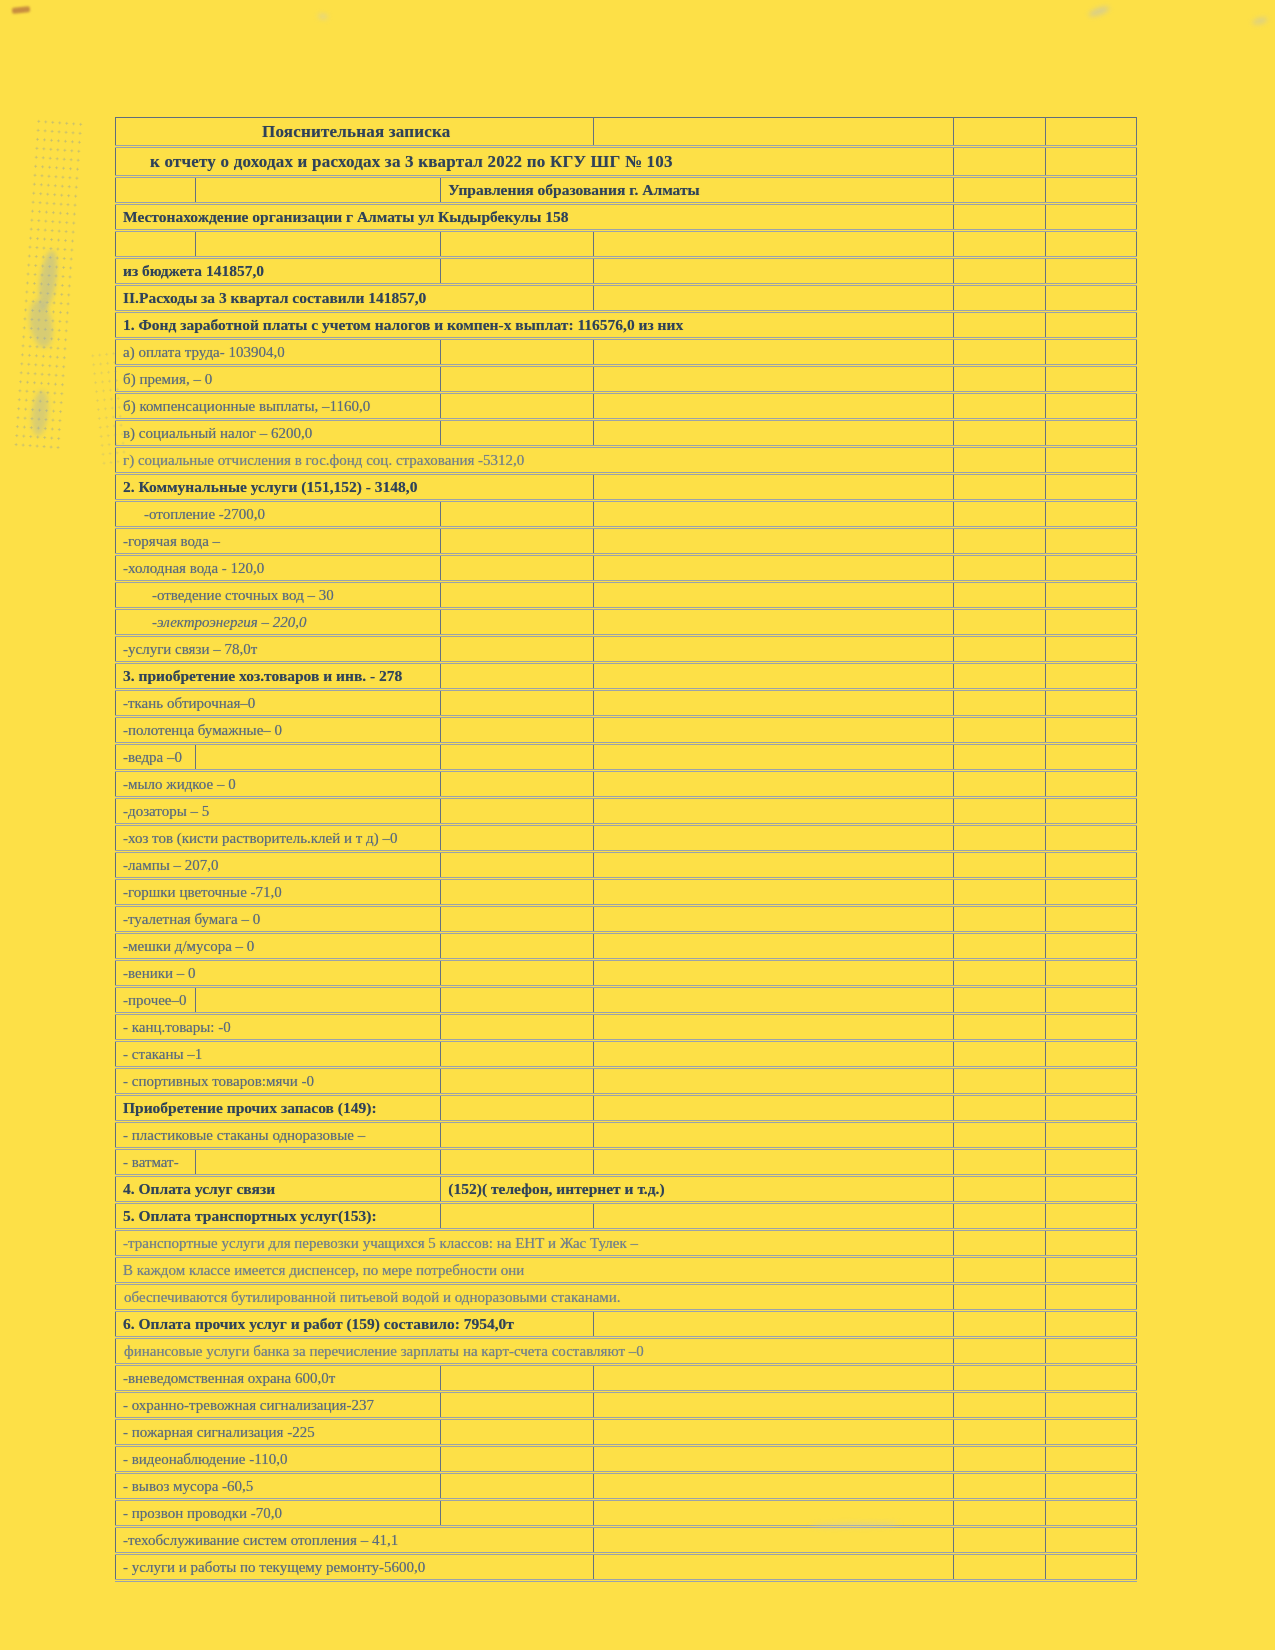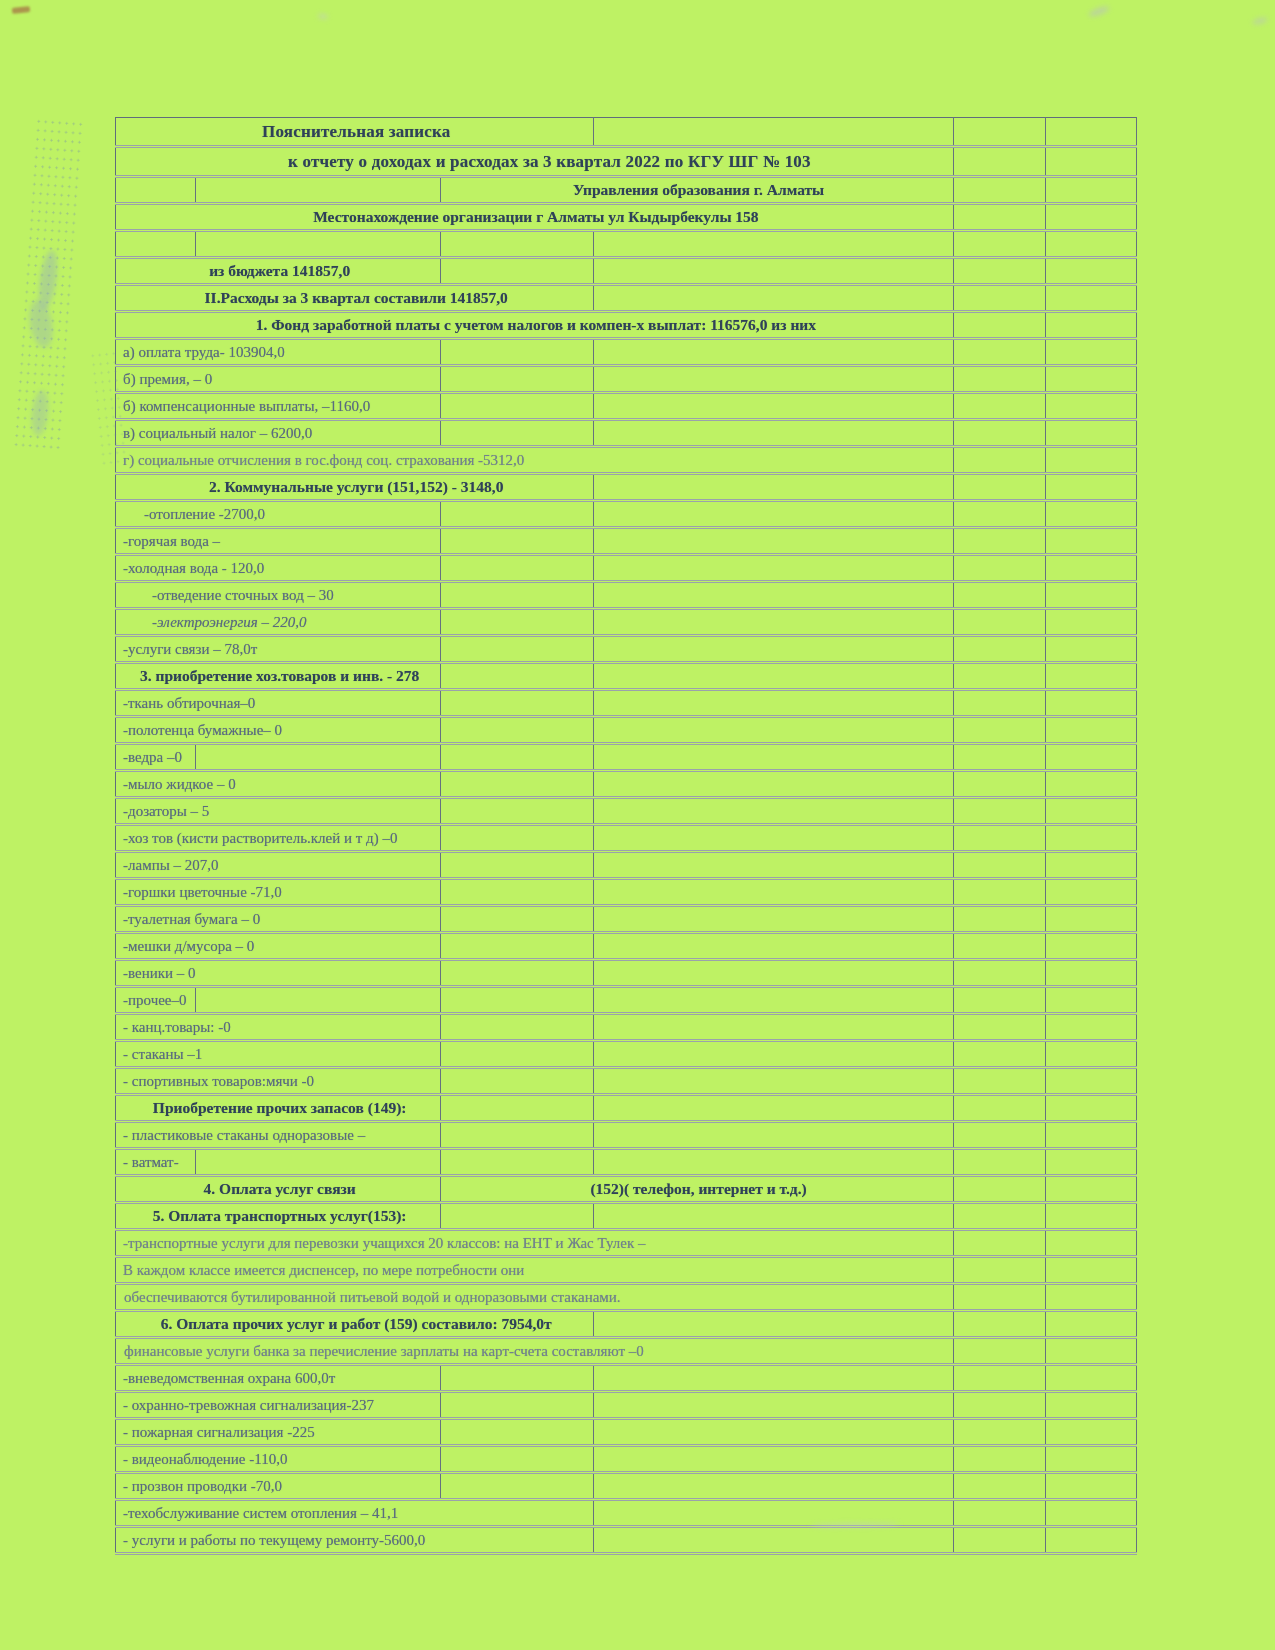--- a/index.html
+++ b/index.html
@@ -1,40 +1,40 @@
 <!DOCTYPE html>
 <html><head>
 <meta charset="utf-8">
 <style>
   html,body{margin:0;padding:0;}
   body{
     width:1275px;height:1650px;position:relative;overflow:hidden;
     background:#fcfcfa;
     font-family:"Liberation Serif", serif;
   }
-  .page{position:absolute;inset:0;background:#bef264;}
+  .page{position:absolute;inset:0;background:#fde047;}
   table.doc{
     position:absolute;left:115px;top:117px;width:1022px;
     border-collapse:collapse;table-layout:fixed;
     border:1.6px solid #5f6d7c;
   }
   td{
     height:24px;
     border-right:1.5px solid #65727f;
     border-bottom:3px double #9aa2ab;
     padding:0 4px 0 7px;
     font-size:15px;
     color:#5a6b80;
     white-space:nowrap;
     overflow:visible;
     vertical-align:middle;
     text-shadow:0 0 0.7px rgba(74,96,122,0.55);
   }
   tr.tall td{height:27px;}
-  td.b{font-weight:bold;color:#2f4257;font-size:15.5px;text-align:center;}
+  td.b{font-weight:bold;color:#2f4257;font-size:15.5px;}
   td.big{font-size:17px;letter-spacing:0.2px;}
   td.c{text-align:center;}
   td.f{color:#72818f;}
   td.mark{font-weight:bold;color:#33435c;font-size:19px;padding-left:26px;line-height:10px;}
   .artifact{position:absolute;pointer-events:none;}
   .speckle{
     background-image:radial-gradient(circle, rgba(110,135,175,0.55) 0.8px, transparent 1.4px);
     background-size:7px 9px;
     filter:blur(0.4px);
   }
@@ -328,21 +328,21 @@
           <td colspan="1"></td>
         </tr>
         <tr>
           <td colspan="2" class="b">5. Оплата транспортных услуг(153):</td>
           <td colspan="1"></td>
           <td colspan="1"></td>
           <td colspan="1"></td>
           <td colspan="1"></td>
         </tr>
         <tr>
-          <td colspan="4" class="f">-транспортные услуги для перевозки учащихся 20 классов: на ЕНТ и Жас Тулек –</td>
+          <td colspan="4" class="f">-транспортные услуги для перевозки учащихся 5 классов: на ЕНТ и Жас Тулек –</td>
           <td colspan="1"></td>
           <td colspan="1"></td>
         </tr>
         <tr>
           <td colspan="4" class="f">В каждом классе  имеется диспенсер, по мере потребности они</td>
           <td colspan="1"></td>
           <td colspan="1"></td>
         </tr>
         <tr>
           <td colspan="4" class="f" style="padding-left: 8px; font-family: Liberation Serif, serif;">обеспечиваются бутилированной питьевой водой и одноразовыми стаканами.</td>
@@ -376,20 +376,27 @@
         </tr>
         <tr>
           <td colspan="2">- пожарная сигнализация -225</td>
           <td colspan="1"></td>
           <td colspan="1"></td>
           <td colspan="1"></td>
           <td colspan="1"></td>
         </tr>
         <tr>
           <td colspan="2">- видеонаблюдение -110,0</td>
+          <td colspan="1"></td>
+          <td colspan="1"></td>
+          <td colspan="1"></td>
+          <td colspan="1"></td>
+        </tr>
+        <tr>
+          <td colspan="2">- вывоз мусора -60,5</td>
           <td colspan="1"></td>
           <td colspan="1"></td>
           <td colspan="1"></td>
           <td colspan="1"></td>
         </tr>
         <tr>
           <td colspan="2">- прозвон проводки -70,0</td>
           <td colspan="1"></td>
           <td colspan="1"></td>
           <td colspan="1"></td>

